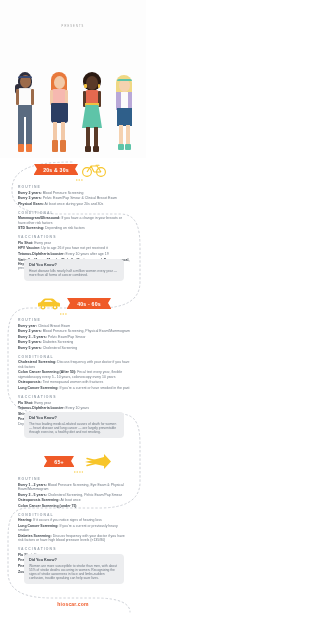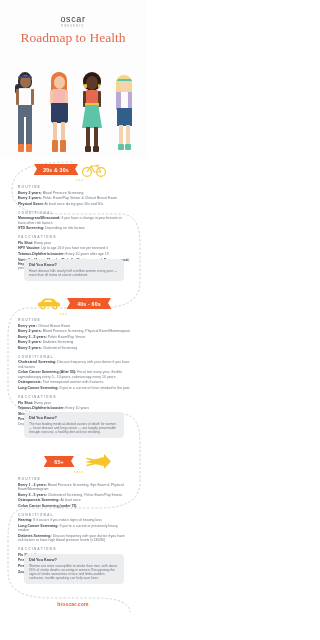--- a/index.html
+++ b/index.html
@@ -156,24 +156,22 @@
     z-index: 7;
   }
   .icon-holder { position: absolute; z-index: 6; }
 </style>
 </head>
 <body>
 
 <div id="page">
 
   <div class="header">
-    <div class="logo">oscar</div>
     <div class="presents">PRESENTS</div>
     <div class="title">
-      <span class="l2">Roadmap to Health</span>
     </div>
 
     <div class="women">
 
       <div class="woman" style="left:14px;width:22px;height:80px;">
         <div class="w-hair" style="left:4px;top:0;width:14px;height:17px;background:#2f2f3d;"></div>
         <div class="w-head" style="left:5.5px;top:3px;width:11px;height:13px;background:#9c6b4a;"></div>
         <div style="position:absolute;left:4px;top:3.5px;width:14px;height:2.5px;background:#3a4a73;border-radius:3px 3px 0 0;"></div>
         <div style="position:absolute;left:1px;top:12px;width:6px;height:10px;background:#2f2f3d;border-radius:3px;"></div>
         <div class="w-body" style="left:4px;top:16px;width:14px;height:18px;background:#fbfbfb;border:0.4px solid #e6e6e6;border-radius:2px 2px 0 0;"></div>

